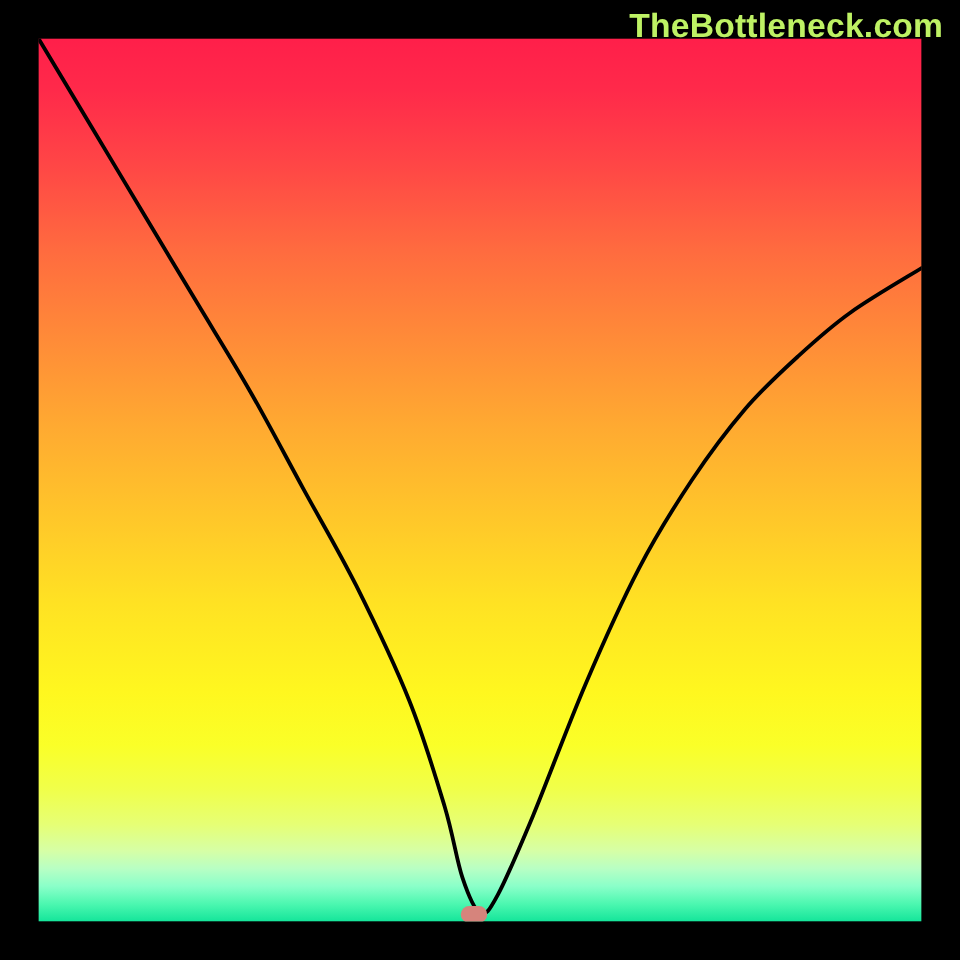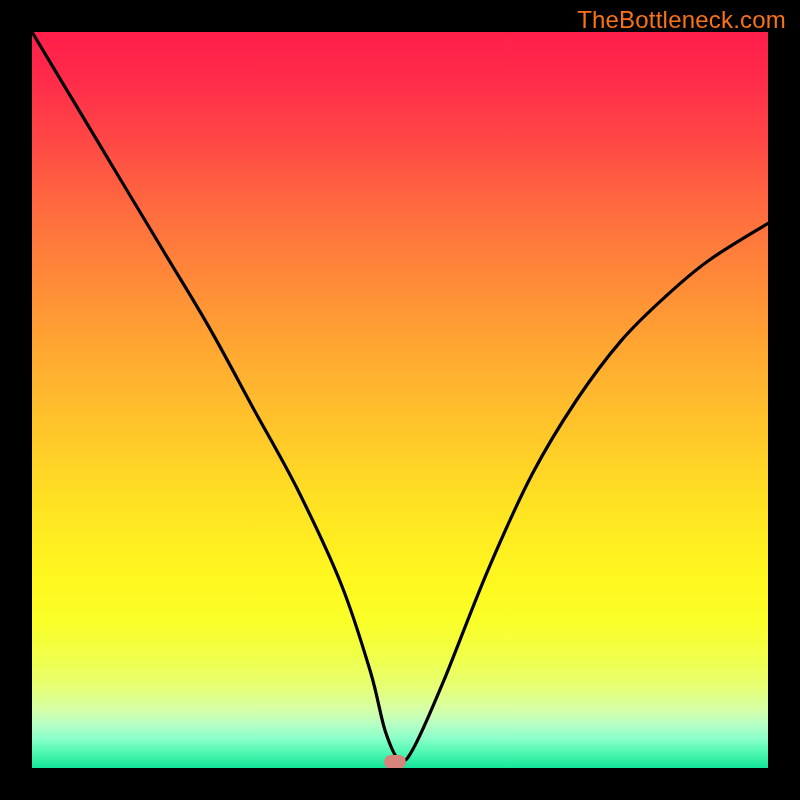--- a/index.html
+++ b/index.html
@@ -46,23 +46,23 @@
       #b8ffc4 94%,
       #8affc9 96%,
       #4cf7b0 98%,
       #14e59a 100%
     );
   }
   .watermark {
     position: absolute;
     top: 6px;
     right: 14px;
-    color: #f97316;
-    font-size: 24px;
-    font-weight: 400;
+    color: #bef264;
+    font-size: 28px;
+    font-weight: 700;
     letter-spacing: 0.2px;
     user-select: none;
   }
   svg.curve {
     position: absolute;
     inset: 0;
     width: 100%;
     height: 100%;
     overflow: visible;
   }

